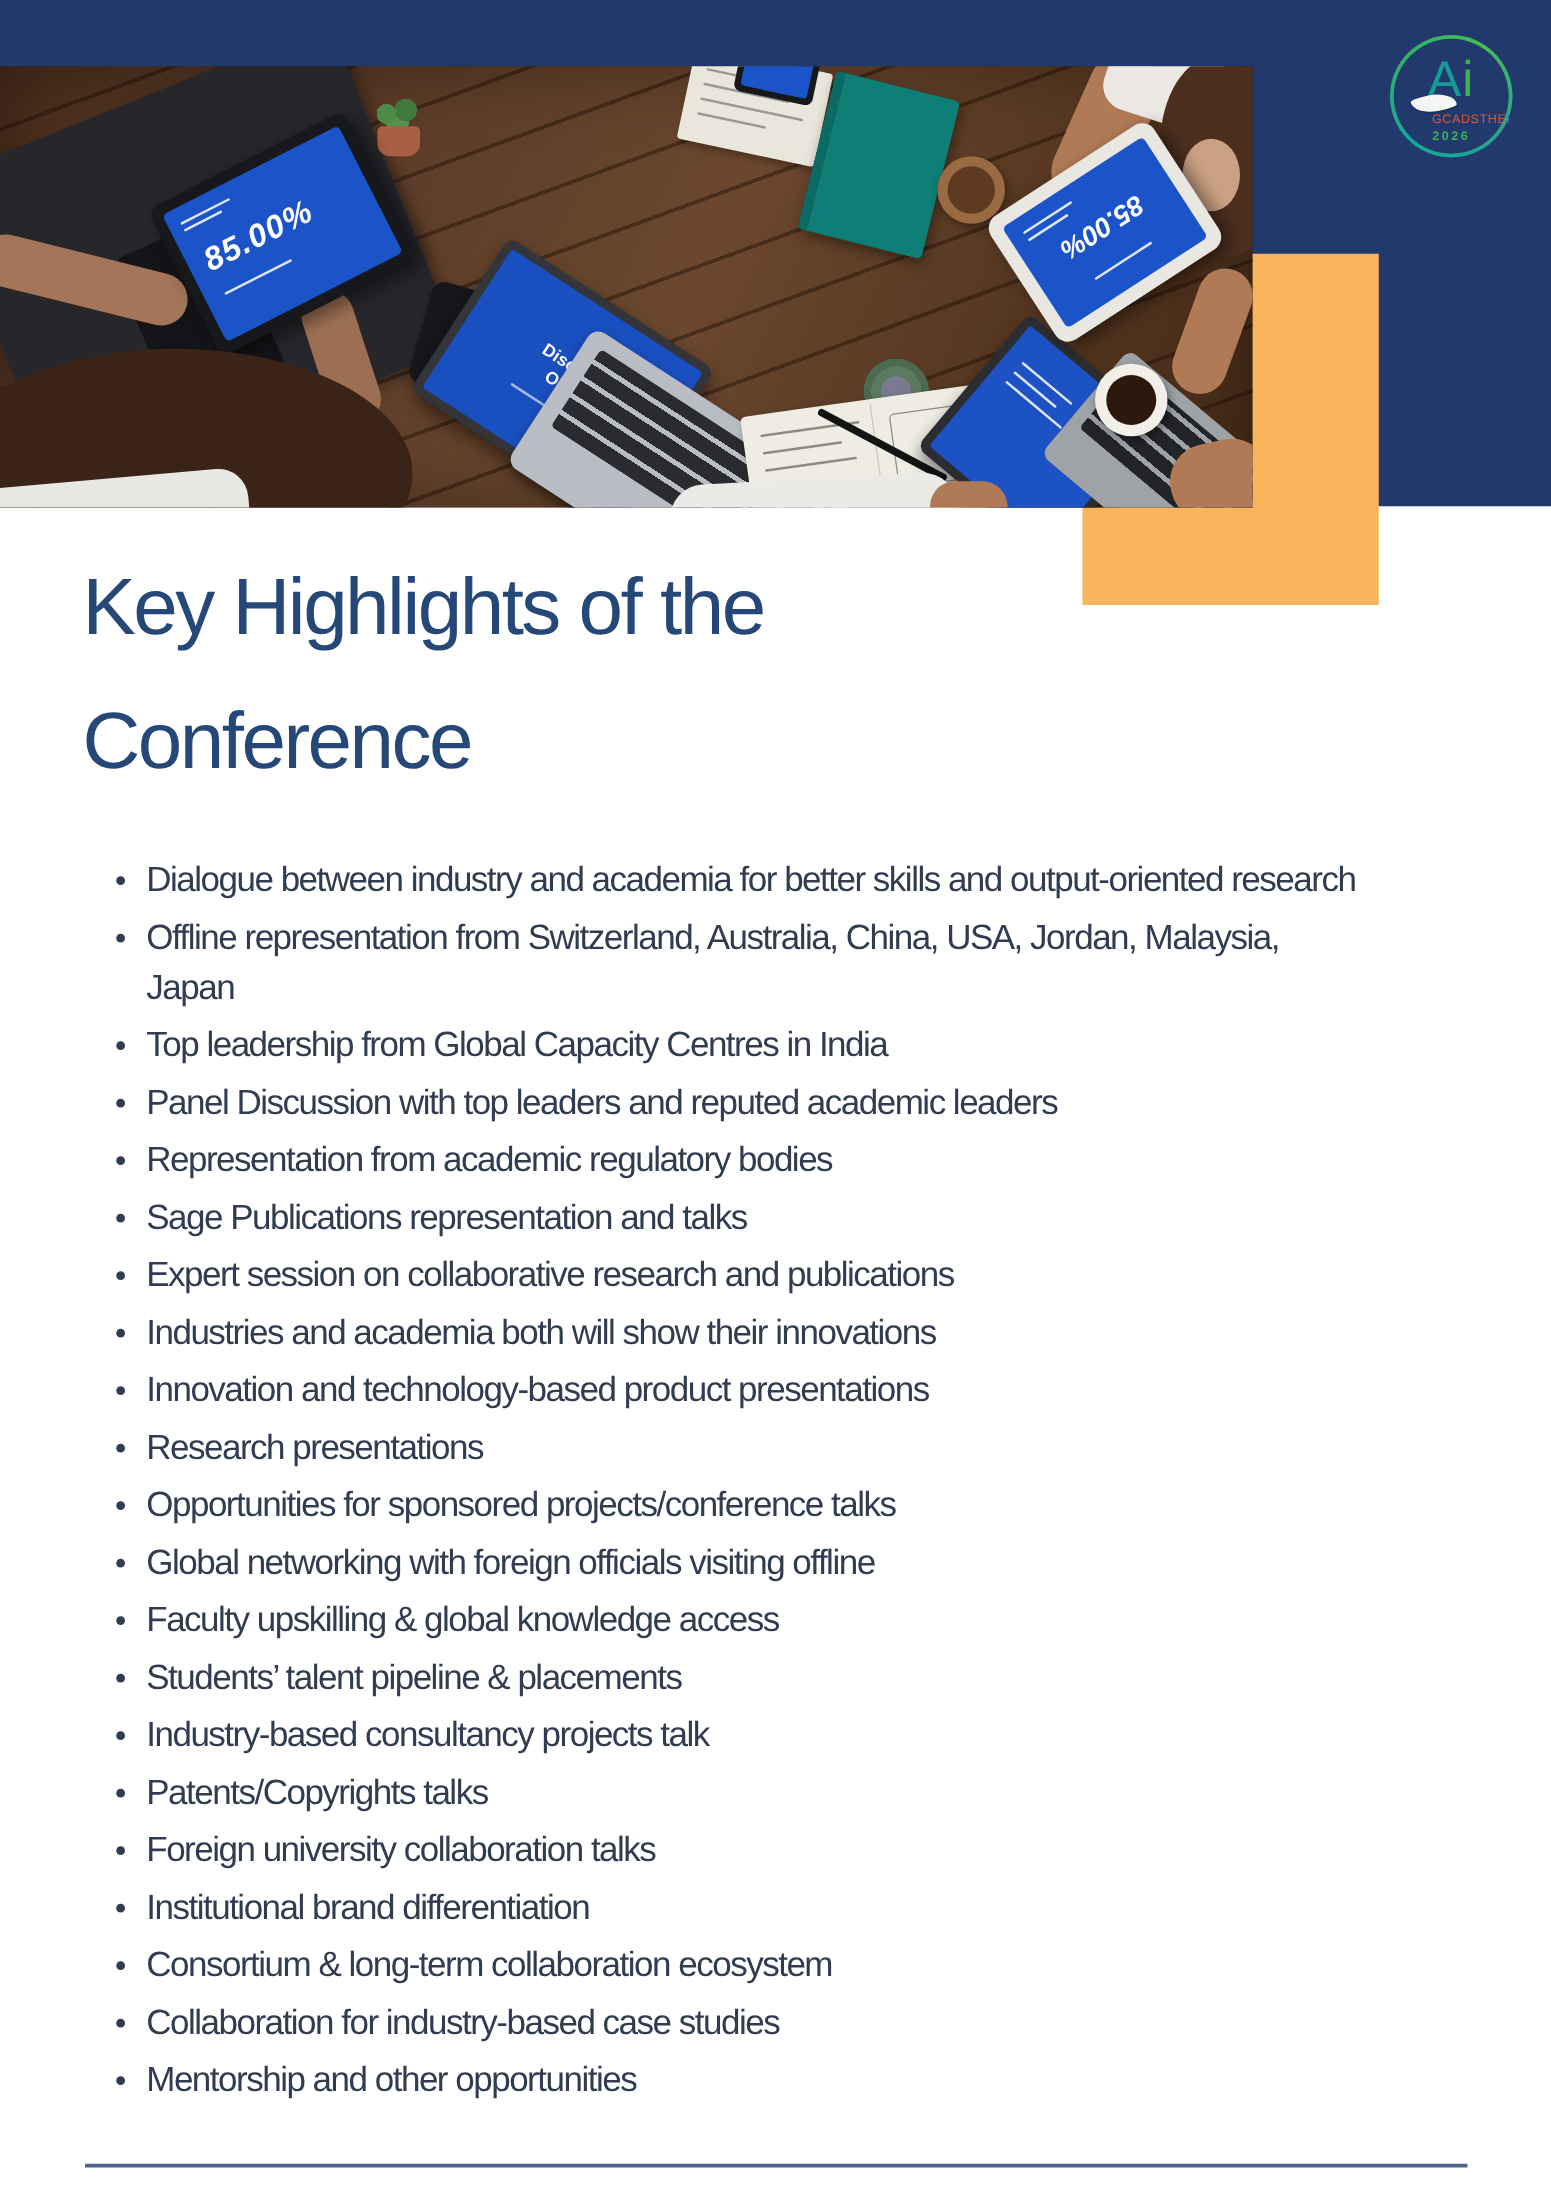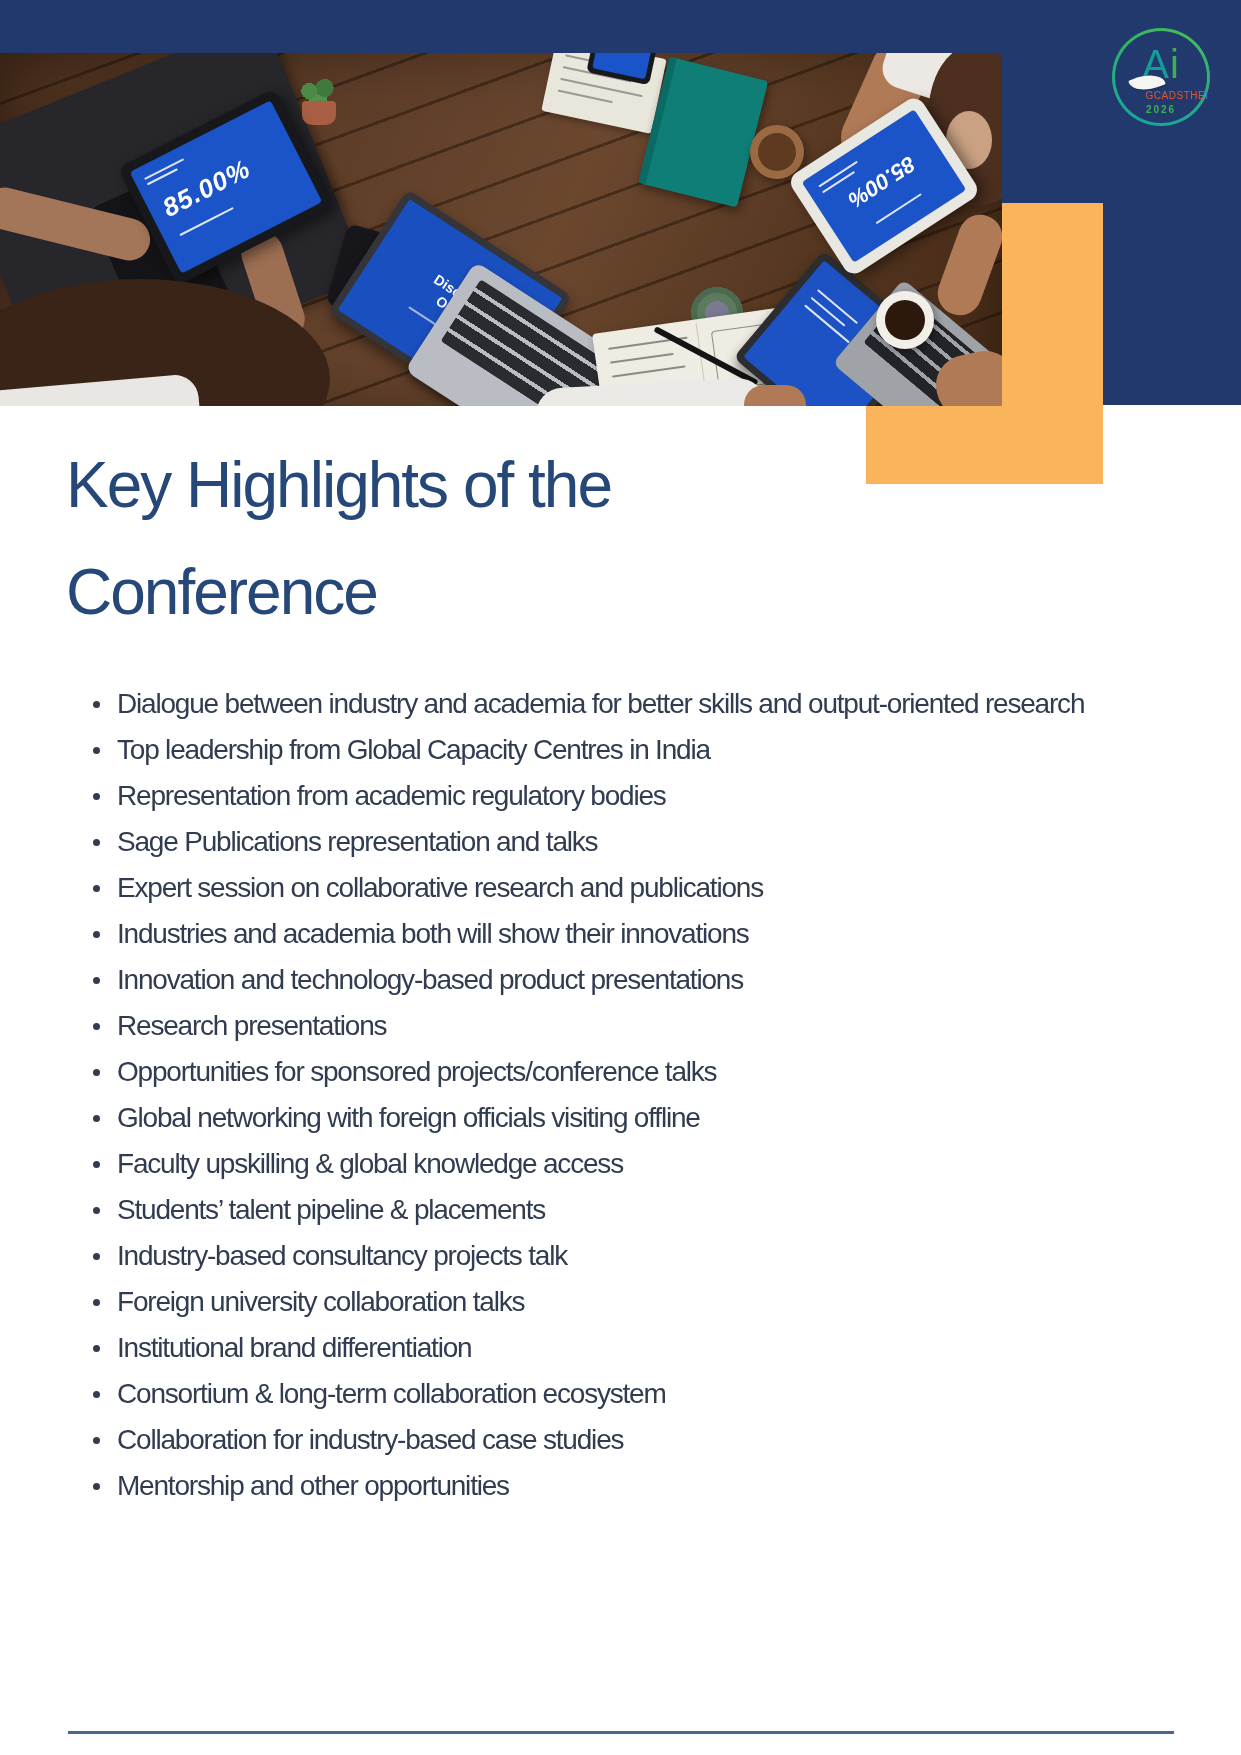--- a/index.html
+++ b/index.html
@@ -179,32 +179,36 @@
       <span>GCADSTHE</span><span class="last">I</span>
     </div>
     <div class="logo-year">2026</div>
   </div>
 
   <h1 class="title">Key Highlights of the
 Conference</h1>
 
   <ul class="highlights">
       <li>Dialogue between industry and academia for better skills and output-oriented research</li>
+      <li>Offline representation from Switzerland, Australia, China, USA, Jordan, Malaysia,
+Japan</li>
       <li>Top leadership from Global Capacity Centres in India</li>
+      <li>Panel Discussion with top leaders and reputed academic leaders</li>
       <li>Representation from academic regulatory bodies</li>
       <li>Sage Publications representation and talks</li>
       <li>Expert session on collaborative research and publications</li>
       <li>Industries and academia both will show their innovations</li>
       <li>Innovation and technology-based product presentations</li>
       <li>Research presentations</li>
       <li>Opportunities for sponsored projects/conference talks</li>
       <li>Global networking with foreign officials visiting offline</li>
       <li>Faculty upskilling &amp; global knowledge access</li>
       <li>Students’ talent pipeline &amp; placements</li>
       <li>Industry-based consultancy projects talk</li>
+      <li>Patents/Copyrights talks</li>
       <li>Foreign university collaboration talks</li>
       <li>Institutional brand differentiation</li>
       <li>Consortium &amp; long-term collaboration ecosystem</li>
       <li>Collaboration for industry-based case studies</li>
       <li>Mentorship and other opportunities</li>
     </ul>
 
   <div class="divider"></div>
 
 </div>

